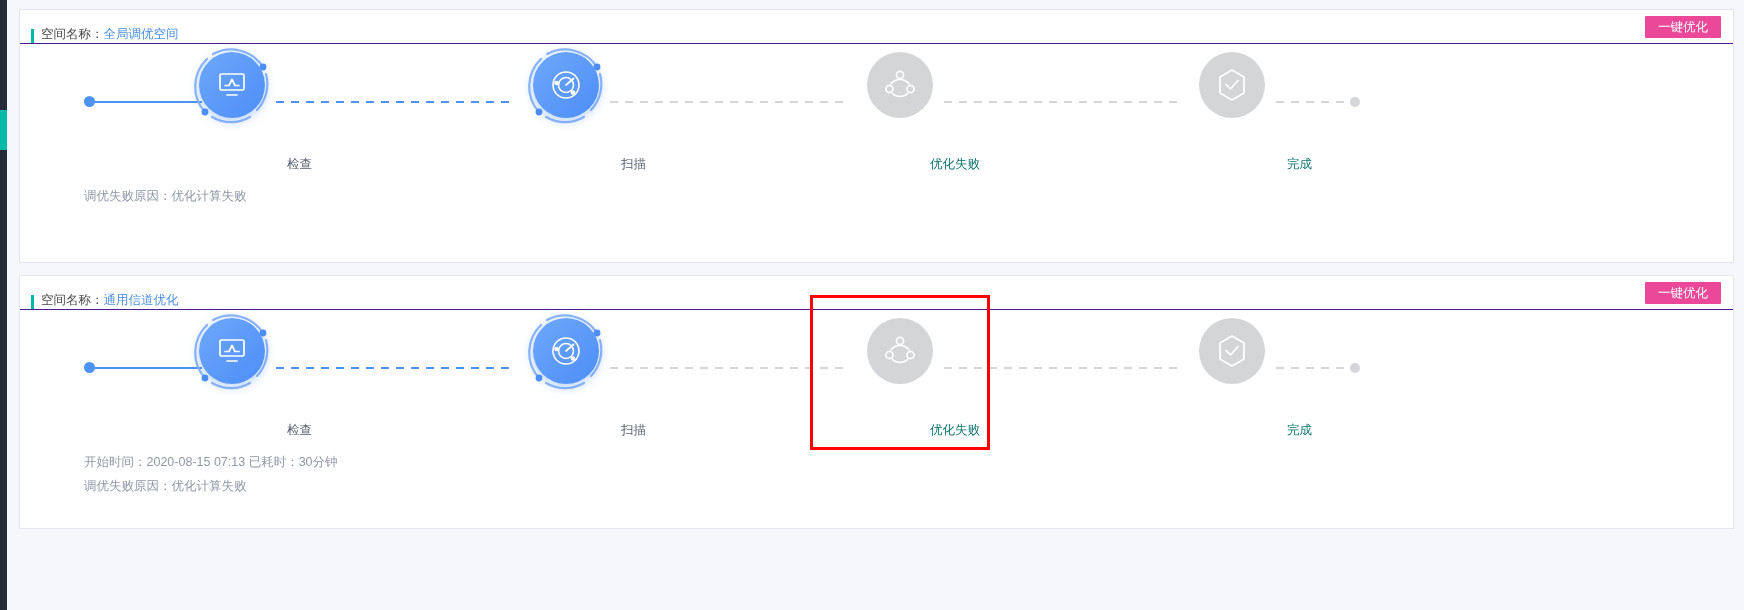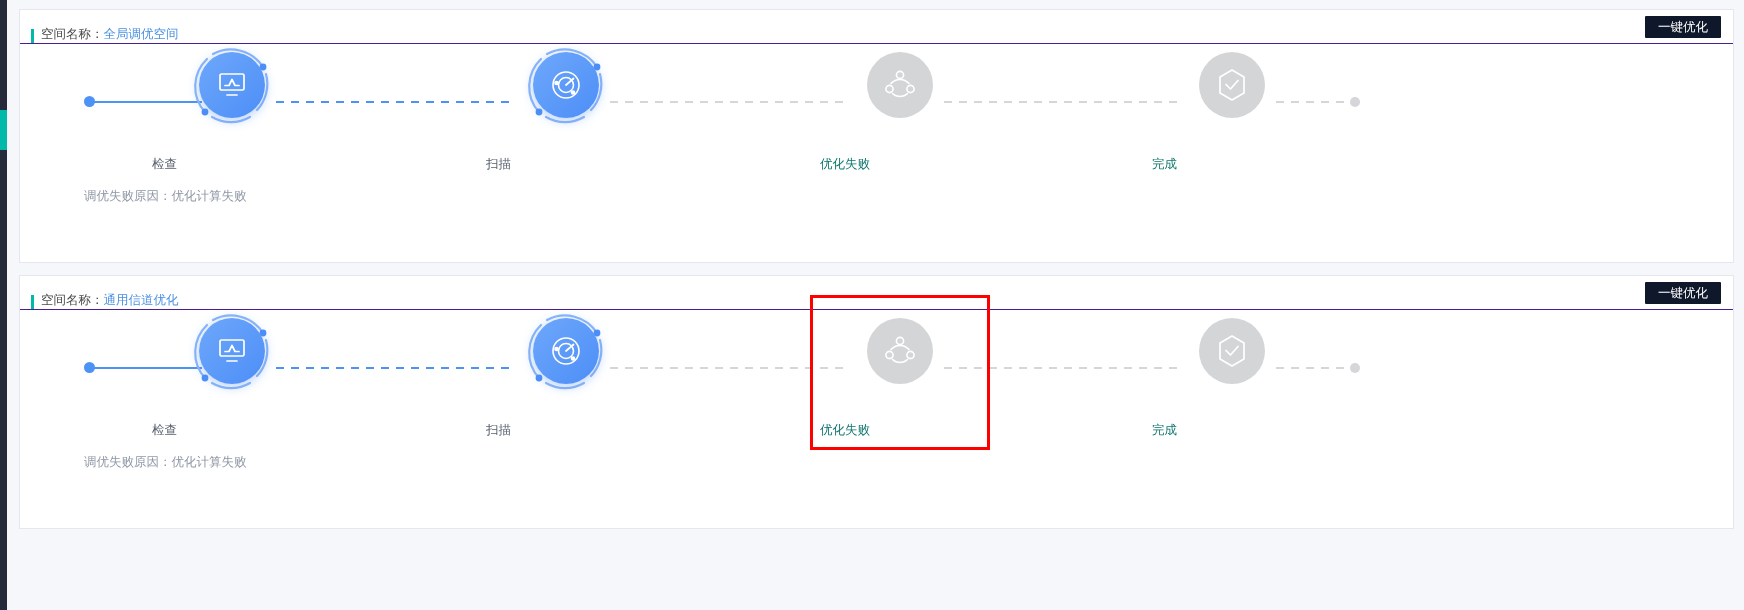--- a/index.html
+++ b/index.html
@@ -55,21 +55,21 @@
   }
   .head-value {
     font-size: 12.5px;
     color: #4a90e2;
     white-space: nowrap;
     cursor: pointer;
   }
   .opt-btn {
     position: absolute;
     right: 12px; top: 6px;
-    background: #0f172a;
+    background: #ec4899;
     color: #fff;
     font-size: 12.5px;
     line-height: 22px;
     height: 22px;
     padding: 0 13px;
     border: none;
     border-radius: 1px;
     cursor: pointer;
     font-family: inherit;
   }
@@ -113,21 +113,21 @@
   }
   .connector.idle {
     background: repeating-linear-gradient(to right,
       #d4d6d9 0px, #d4d6d9 8px, transparent 8px, transparent 15px);
   }
 
   .step {
     position: absolute;
     top: 0;
     width: 160px;
-    text-align: left;
+    text-align: right;
   }
   .step-circle-wrap {
     position: relative;
     width: 160px; height: 118px;
   }
   .step-circle {
     position: absolute;
     left: 50%; top: 8px;
     margin-left: -33px;
     width: 66px; height: 66px;
@@ -372,20 +372,21 @@
               </svg>
             </div>
           </div>
           <div class="step-label">完成</div>
         </div>
 
         <div class="tail-dot"></div>
       </div>
 
       <div class="info">
+        <div class="info-line">开始时间：2020-08-15 07:13 已耗时：30分钟</div>
         <div class="info-line">调优失败原因：优化计算失败</div>
       </div>
 
       <div class="highlight-box" style="left:790px;top:-15px;width:180px;height:155px;"></div>
     </div>
   </div>
 
 </div>
 
 </body></html>

